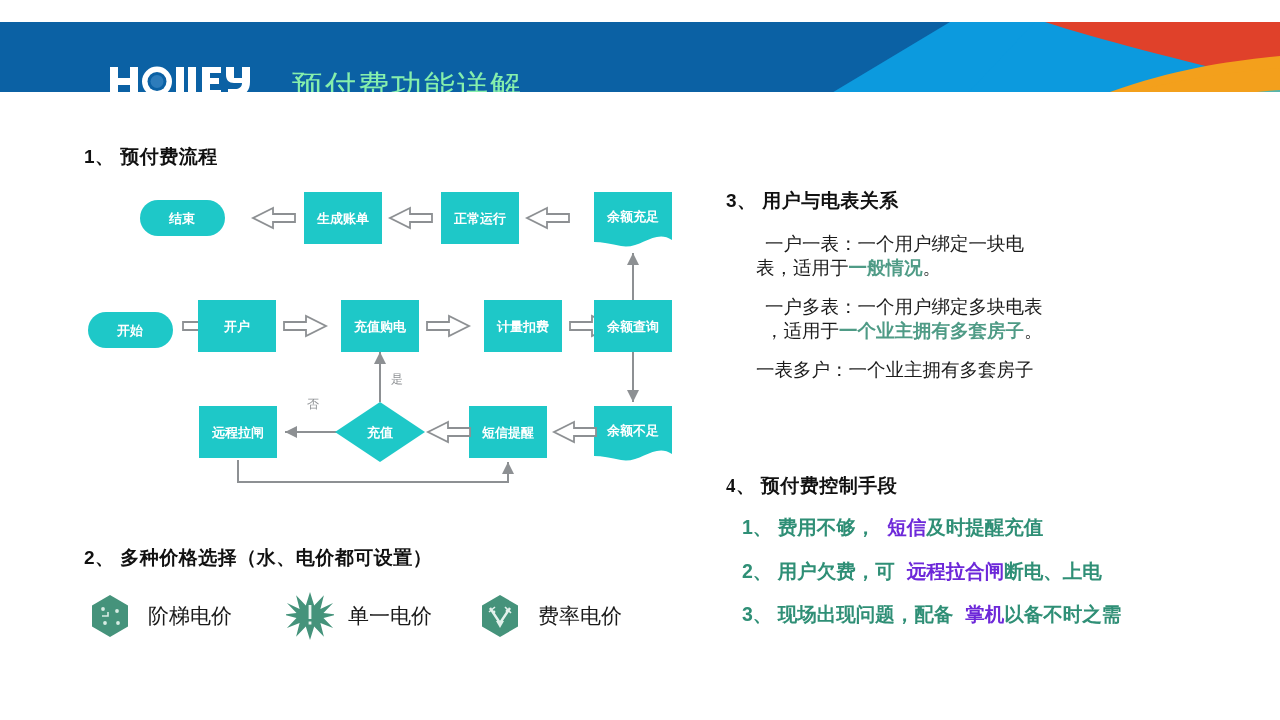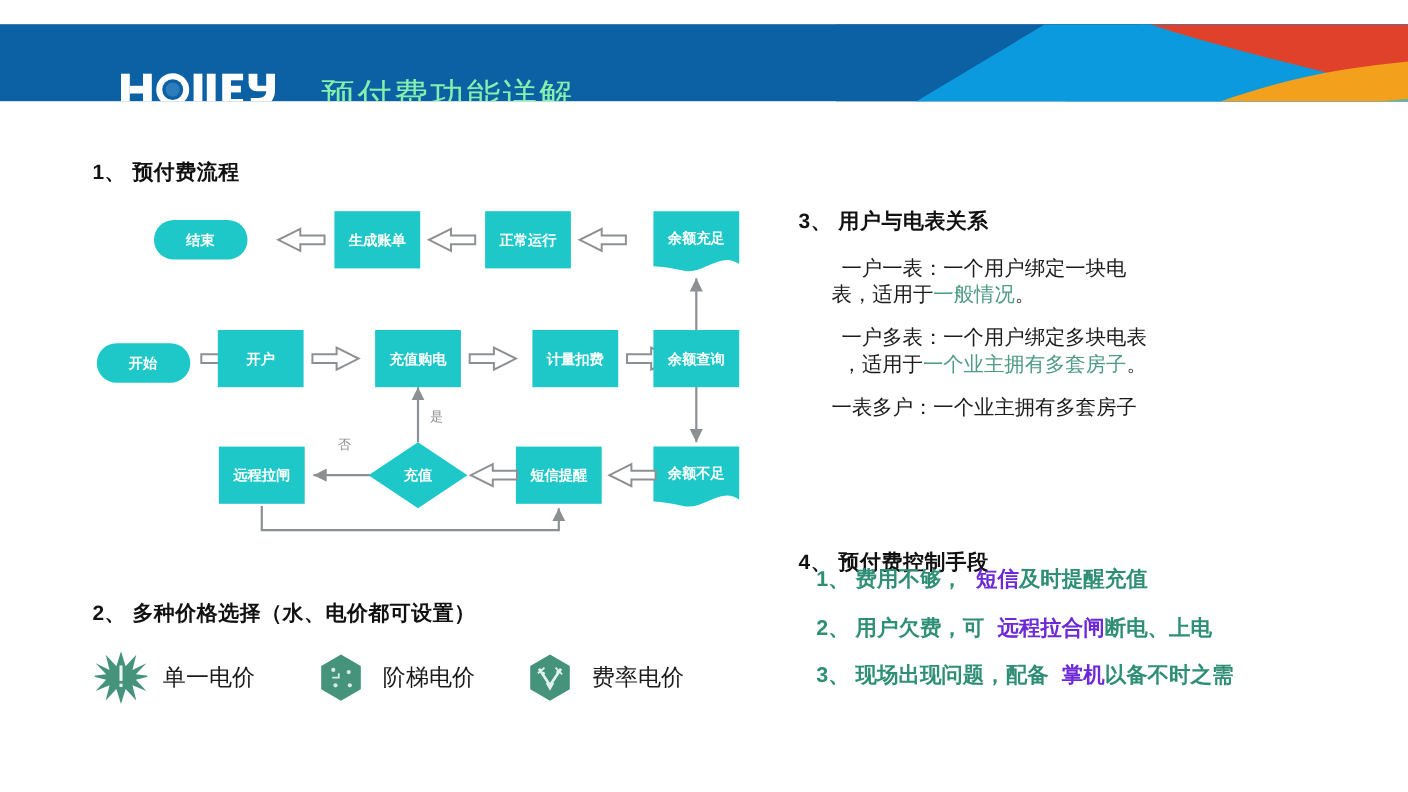--- a/index.html
+++ b/index.html
@@ -27,21 +27,21 @@
   }
 
   
   .sec-head {
     position: absolute; font-size: 19px; font-weight: bold; color: #111;
     white-space: nowrap; letter-spacing: 0.5px;
   }
   #sec1-head { left: 84px; top: 144px; }
   #sec2-head { left: 84px; top: 545px; }
   #sec3-head { left: 726px; top: 188px; }
-  #sec4-head { left: 726px; top: 498px; }
+  #sec4-head { left: 726px; top: 473px; font-family: Liberation Serif, serif; }
 
   
   .flow { position: absolute; left: 80px; top: 180px; width: 620px; height: 310px; }
   .flow svg { display: block; }
 
   .fnode-text {
     font-family: "Liberation Sans", "DejaVu Sans", sans-serif;
     font-size: 13px; font-weight: bold; fill: #ffffff;
     text-anchor: middle; dominant-baseline: central;
   }
@@ -59,21 +59,21 @@
   .price-icon { width: 48px; height: 48px; flex: 0 0 48px; }
   .price-label { font-size: 21px; color: #1a1a1a; white-space: nowrap; }
 
   
   .rel-list { position: absolute; left: 756px; top: 232px; width: 500px; }
   .rel-item { margin-bottom: 14px; }
   .rel-line {
     font-size: 18.5px; color: #1b1b1b; line-height: 1.32; white-space: nowrap;
   }
   .rel-line.indent { padding-left: 9px; }
-  .hl-teal { color: #4f9b86; }
+  .hl-teal { color: #4f9b86; font-weight: bold; }
 
   
   .ctrl-list { position: absolute; left: 742px; top: 518px; width: 520px; }
   .ctrl-item {
     font-size: 19.5px; font-weight: bold; color: #2f8f76;
     line-height: 1.0; margin-bottom: 24px; white-space: nowrap;
   }
   .hl-red { color: #6d28d9; margin-left: 12px; }
 </style>
 </head>
@@ -233,40 +233,40 @@
         <rect x="119" y="226" width="78" height="52" fill="#1ec8c8"></rect>
         <text class="fnode-text" x="158" y="252">远程拉闸</text>
       </g>
 
       <text class="flabel" x="317" y="199">是</text>
       <text class="flabel" x="233" y="224">否</text>
     </svg>
   </div>
 
   <div class="price-row">
-
-    <div class="price-item">
-      <svg class="price-icon" viewBox="0 0 48 48">
-        <polygon fill="#45937b" points="24,0 28.2,13.6 37.9,3.2 34.4,17 47.1,10.9 37.5,21 51,22.5 37.5,26 47.1,36.1 34.4,31 37.9,44.8 28.2,34.4 24,48 19.8,34.4 10.1,44.8 13.6,31 0.9,36.1 10.5,26 -3,22.5 10.5,21 0.9,10.9 13.6,17 10.1,3.2 19.8,13.6"></polygon>
-        <rect x="22.6" y="13" width="2.8" height="14" fill="#eaf5f1"></rect>
-        <rect x="22.6" y="29.5" width="2.8" height="3" fill="#eaf5f1"></rect>
-      </svg>
-      <span class="price-label">单一电价</span>
-    </div>
 
     <div class="price-item">
       <svg class="price-icon" viewBox="0 0 48 48">
         <polygon fill="#45937b" points="24,3 42,13.5 42,34.5 24,45 6,34.5 6,13.5"></polygon>
         <circle cx="17" cy="17" r="1.9" fill="#d8ece4"></circle>
         <circle cx="31" cy="19" r="1.9" fill="#d8ece4"></circle>
         <circle cx="19" cy="31" r="1.9" fill="#d8ece4"></circle>
         <circle cx="32" cy="31" r="1.9" fill="#d8ece4"></circle>
         <path d="M16 24 L22 24 L22 20" stroke="#d8ece4" stroke-width="1.6" fill="none"></path>
       </svg>
       <span class="price-label">阶梯电价</span>
+    </div>
+
+    <div class="price-item">
+      <svg class="price-icon" viewBox="0 0 48 48">
+        <polygon fill="#45937b" points="24,0 28.2,13.6 37.9,3.2 34.4,17 47.1,10.9 37.5,21 51,22.5 37.5,26 47.1,36.1 34.4,31 37.9,44.8 28.2,34.4 24,48 19.8,34.4 10.1,44.8 13.6,31 0.9,36.1 10.5,26 -3,22.5 10.5,21 0.9,10.9 13.6,17 10.1,3.2 19.8,13.6"></polygon>
+        <rect x="22.6" y="13" width="2.8" height="14" fill="#eaf5f1"></rect>
+        <rect x="22.6" y="29.5" width="2.8" height="3" fill="#eaf5f1"></rect>
+      </svg>
+      <span class="price-label">单一电价</span>
     </div>
 
     <div class="price-item">
       <svg class="price-icon" viewBox="0 0 48 48">
         <polygon fill="#45937b" points="24,3 42,13.5 42,34.5 24,45 6,34.5 6,13.5"></polygon>
         <path d="M14 16 L24 31 L34 16" fill="none" stroke="#e3f1ec" stroke-width="2.4"></path>
         <path d="M13 20 L19 15" stroke="#e3f1ec" stroke-width="1.6"></path>
         <path d="M29 15 L35 21" stroke="#e3f1ec" stroke-width="1.6"></path>
         <circle cx="18" cy="20" r="1.4" fill="#e3f1ec"></circle>
         <circle cx="31" cy="19" r="1.4" fill="#e3f1ec"></circle>

